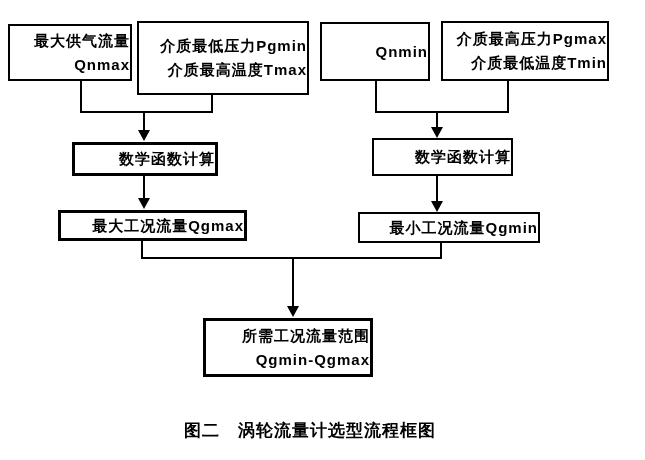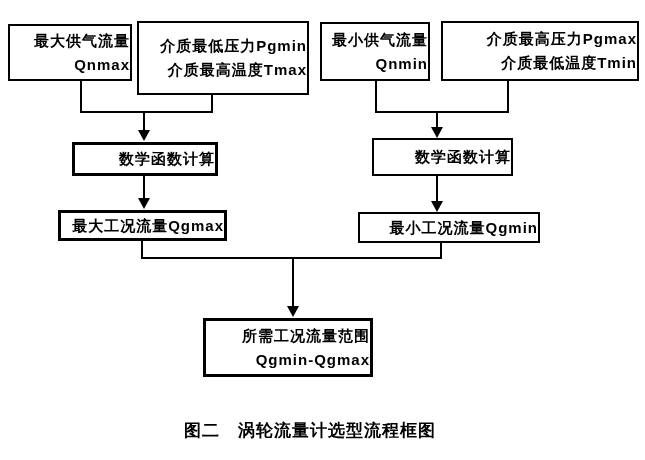--- a/index.html
+++ b/index.html
@@ -96,38 +96,37 @@
     <span class="nline">最大供气流量</span>
     <span class="nline">Qnmax</span>
   </div>
 
   <div class="node" style="left:137px; top:21px; width:172px; height:74px;">
     <span class="nline">介质最低压力Pgmin</span>
     <span class="nline">介质最高温度Tmax</span>
   </div>
 
   <div class="node" style="left:320px; top:22px; width:110px; height:59px;">
-    <span class="nline">最小供气流量</span>
     <span class="nline">Qnmin</span>
   </div>
 
-  <div class="node" style="left:441px; top:21px; width:198px; height:60px;">
+  <div class="node" style="left:441px; top:21px; width:168px; height:60px;">
     <span class="nline">介质最高压力Pgmax</span>
     <span class="nline">介质最低温度Tmin</span>
   </div>
 
   <div class="node thick" style="left:72px; top:142px; width:146px; height:34px;">
     <span class="nline">数学函数计算</span>
   </div>
 
   <div class="node" style="left:372px; top:138px; width:141px; height:38px;">
     <span class="nline">数学函数计算</span>
   </div>
 
-  <div class="node thick" style="left:58px; top:210px; width:169px; height:31px;">
+  <div class="node thick" style="left:58px; top:210px; width:189px; height:31px;">
     <span class="nline">最大工况流量Qgmax</span>
   </div>
 
   <div class="node" style="left:358px; top:212px; width:182px; height:31px;">
     <span class="nline">最小工况流量Qgmin</span>
   </div>
 
   <div class="node thick" style="left:203px; top:318px; width:170px; height:59px;">
     <span class="nline">所需工况流量范围</span>
     <span class="nline">Qgmin-Qgmax</span>

